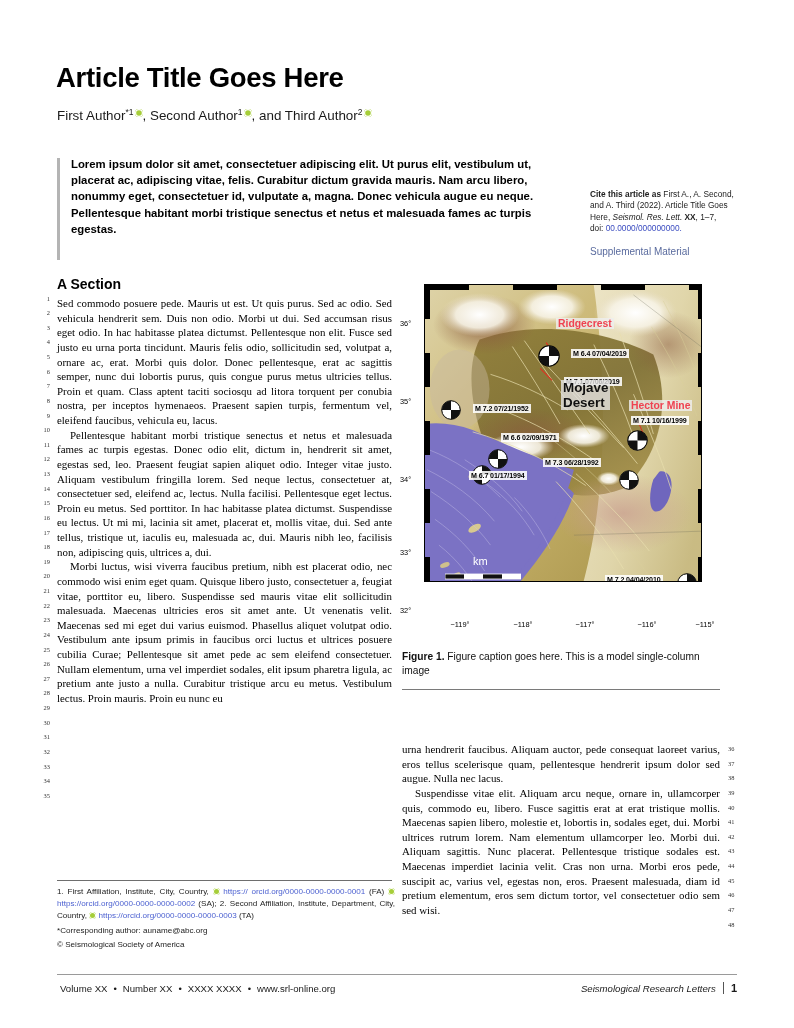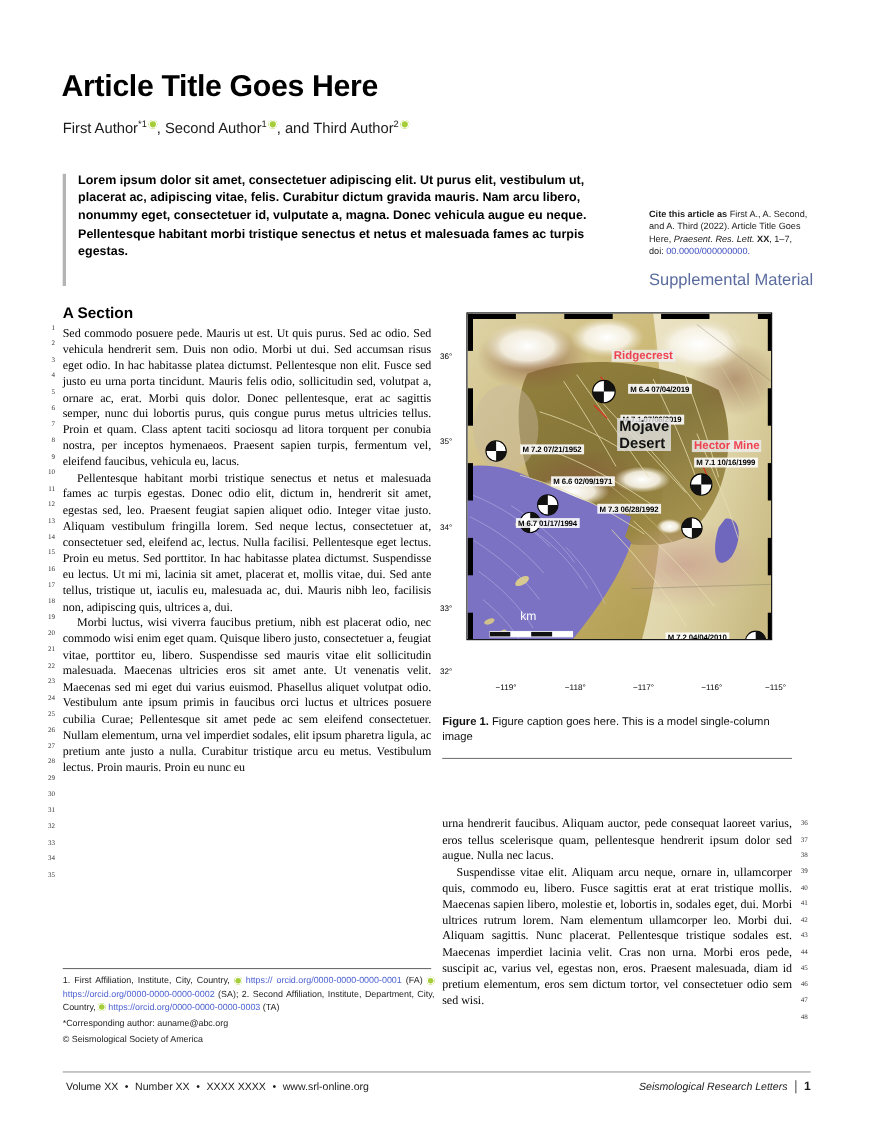--- a/index.html
+++ b/index.html
@@ -93,21 +93,21 @@
   }
   .citebox .lead { font-weight: bold; }
   .citebox .ital { font-style: italic; }
   .citebox .bld { font-weight: bold; }
   .citebox a, .doi { color: #3b4cc0; text-decoration: none; }
   .supp {
     position: absolute;
     left: 590px; top: 246px;
     width: 160px;
     font-family: "Liberation Sans", sans-serif;
-    font-size: 15px;
+    font-size: 10px;
     color: #5a6b9e;
   }
 
   
   .col {
     position: absolute;
     width: 335px;
     font-family: "Liberation Serif", serif;
     font-size: 10.9px;
     line-height: 14.63px;
@@ -293,21 +293,21 @@
   </div>
 
   <div class="abstract-wrap">
     <div class="abstract-bar"></div>
     <div class="abstract-body">
       <div class="abstract-text">Lorem ipsum dolor sit amet, consectetuer adipiscing elit. Ut purus elit, vestibulum ut, placerat ac, adipiscing vitae, felis. Curabitur dictum gravida mauris. Nam arcu libero, nonummy eget, consectetuer id, vulputate a, magna. Donec vehicula augue eu neque. Pellentesque habitant morbi tristique senectus et netus et malesuada fames ac turpis egestas.</div>
     </div>
   </div>
 
   <div class="citebox">
-    <span class="lead">Cite this article as</span><span> First A., A. Second, and A. Third (2022). Article Title Goes Here, </span><span class="ital">Praesent. Res. Lett.</span><span class="bld"> XX</span><span>, 1–7,</span><br>
+    <span class="lead">Cite this article as</span><span> First A., A. Second, and A. Third (2022). Article Title Goes Here, </span><span class="ital">Seismol. Res. Lett.</span><span class="bld"> XX</span><span>, 1–7,</span><br>
     <span>doi: </span><span class="doi">00.0000/000000000.</span>
   </div>
   <div class="supp">Supplemental Material</div>
 
   <div class="linenums ln-left" id="ln-left">
       <div>1</div>
       <div>2</div>
       <div>3</div>
       <div>4</div>
       <div>5</div>

